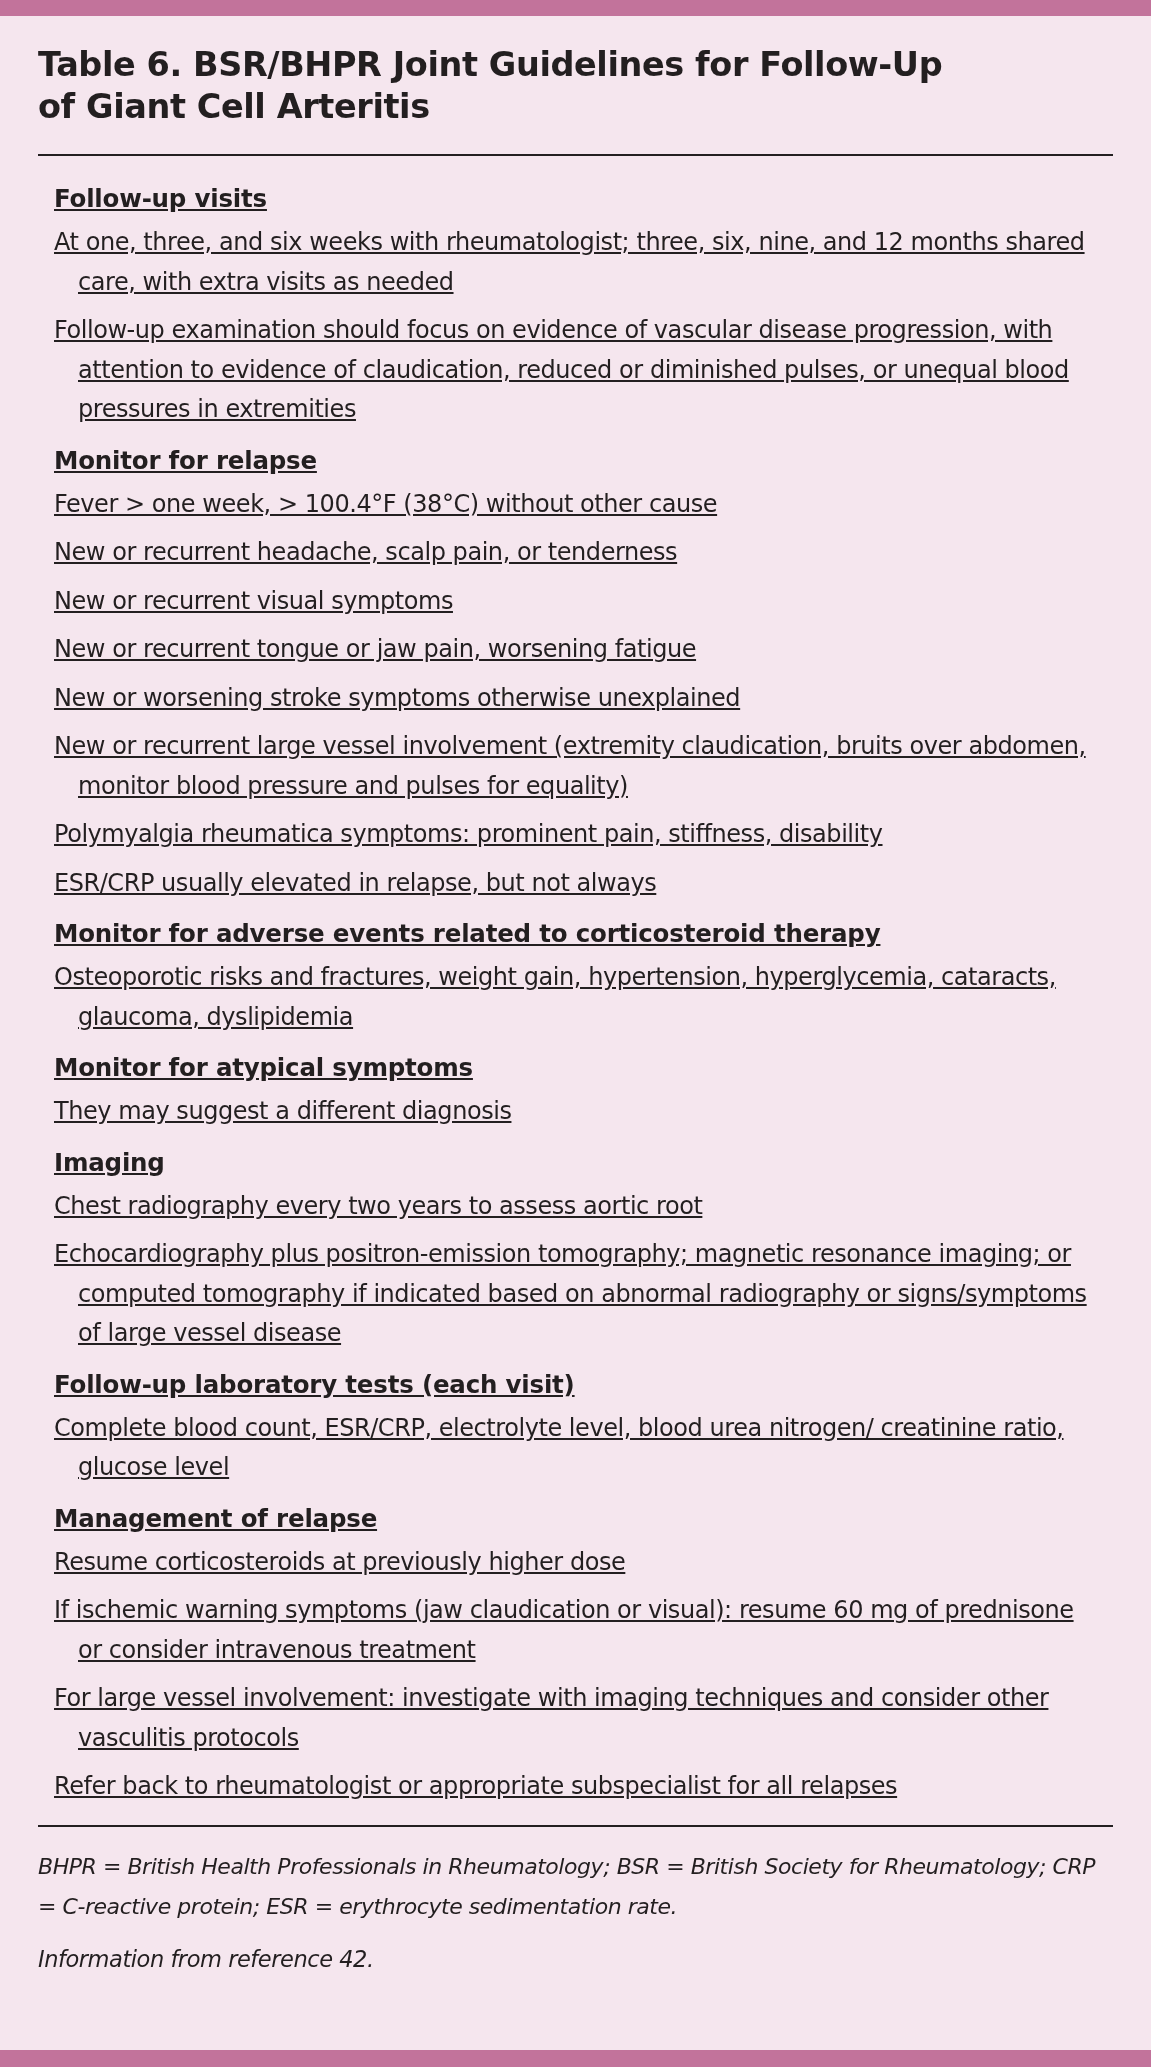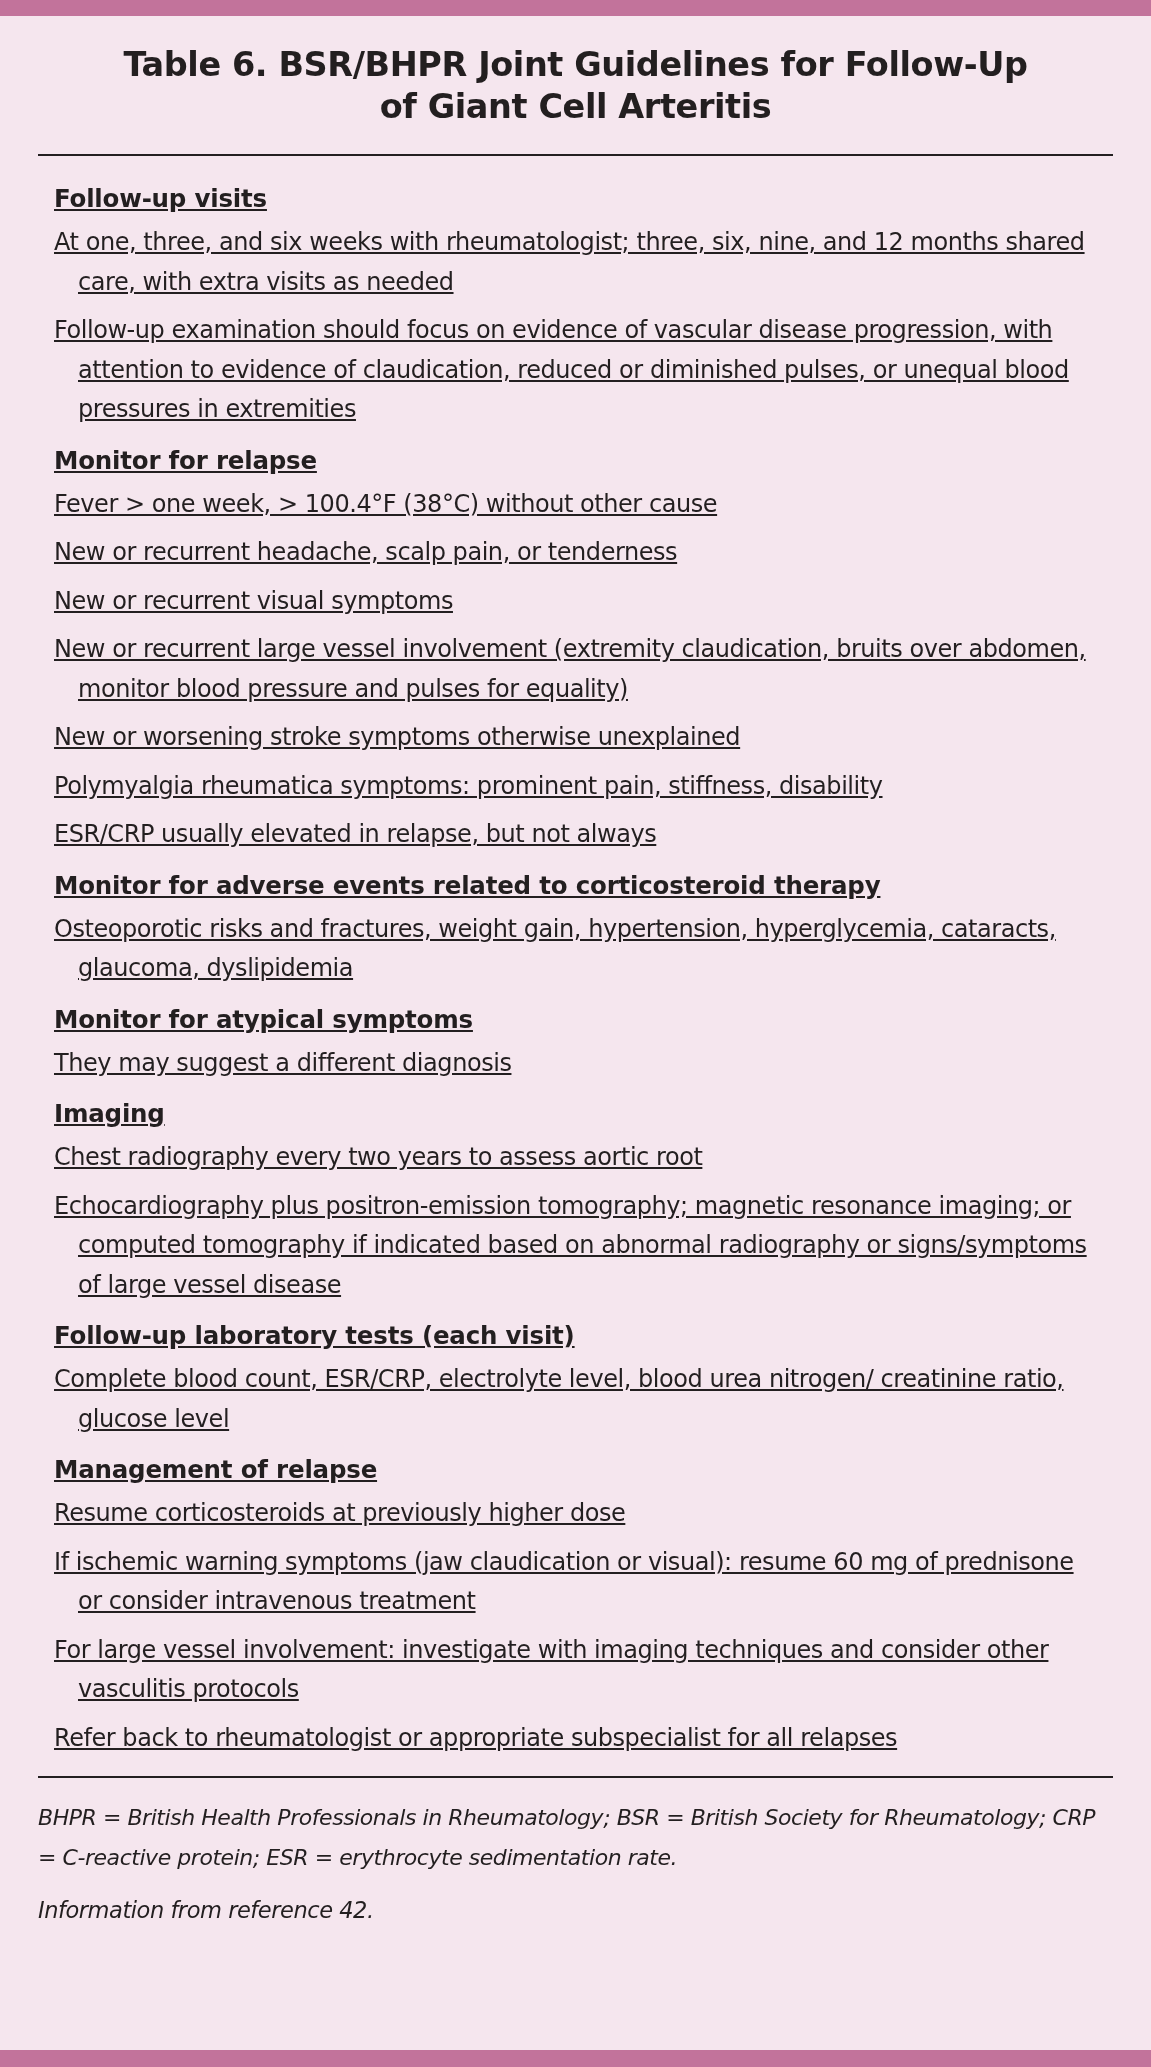--- a/index.html
+++ b/index.html
@@ -26,21 +26,20 @@
     width: 1075px;
     top: 44px;
   }
   .title {
     font-family: "DejaVu Sans", sans-serif;
     font-weight: bold;
     font-size: 33.5px;
     line-height: 42px;
     margin: 0;
     letter-spacing: -0.4px;
-    text-align: center;
   }
   .rule {
     border: none;
     border-top: 2px solid #231f20;
     margin: 0;
   }
   .rule.head { margin-top: 26px; }
   .body { margin-top: 28px; }
   .section-head {
     font-weight: bold;
@@ -92,22 +91,23 @@
       <p class="section-head">Follow-up visits</p>
       <p class="item">At one, three, and six weeks with rheumatologist; three, six, nine, and 12 months shared care, with extra visits as needed</p>
       <p class="item">Follow-up examination should focus on evidence of vascular disease progression, with attention to evidence of claudication, reduced or diminished pulses, or unequal blood pressures in extremities</p>
     </div>
 
     <div class="section">
       <p class="section-head">Monitor for relapse</p>
       <p class="item">Fever &gt; one week, &gt; 100.4°F (38°C) without other cause</p>
       <p class="item">New or recurrent headache, scalp pain, or tenderness</p>
       <p class="item">New or recurrent visual symptoms</p>
+      <p class="item">New or recurrent tongue or jaw pain, worsening fatigue</p>
+      <p class="item">New or worsening stroke symptoms otherwise unexplained</p>
       <p class="item">New or recurrent large vessel involvement (extremity claudication, bruits over abdomen, monitor blood pressure and pulses for equality)</p>
-      <p class="item">New or worsening stroke symptoms otherwise unexplained</p>
       <p class="item">Polymyalgia rheumatica symptoms: prominent pain, stiffness, disability</p>
       <p class="item">ESR/CRP usually elevated in relapse, but not always</p>
     </div>
 
     <div class="section">
       <p class="section-head">Monitor for adverse events related to corticosteroid therapy</p>
       <p class="item">Osteoporotic risks and fractures, weight gain, hypertension, hyperglycemia, cataracts, glaucoma, dyslipidemia</p>
     </div>
 
     <div class="section">

